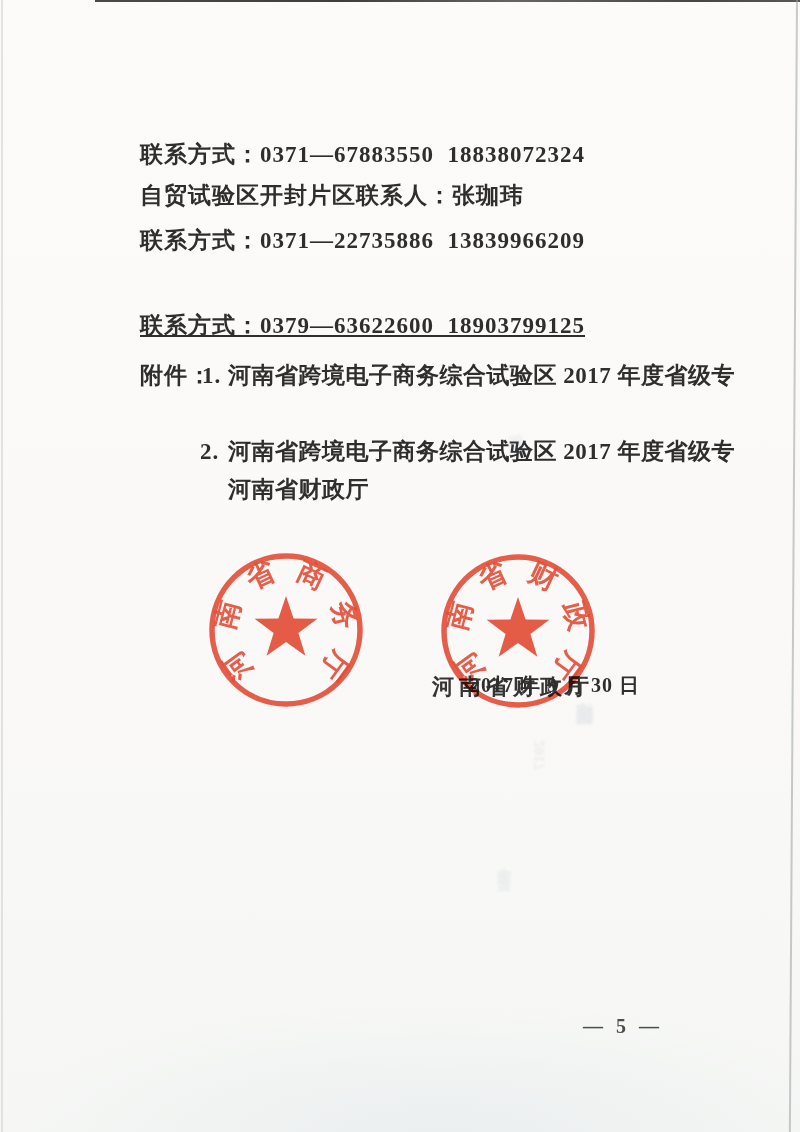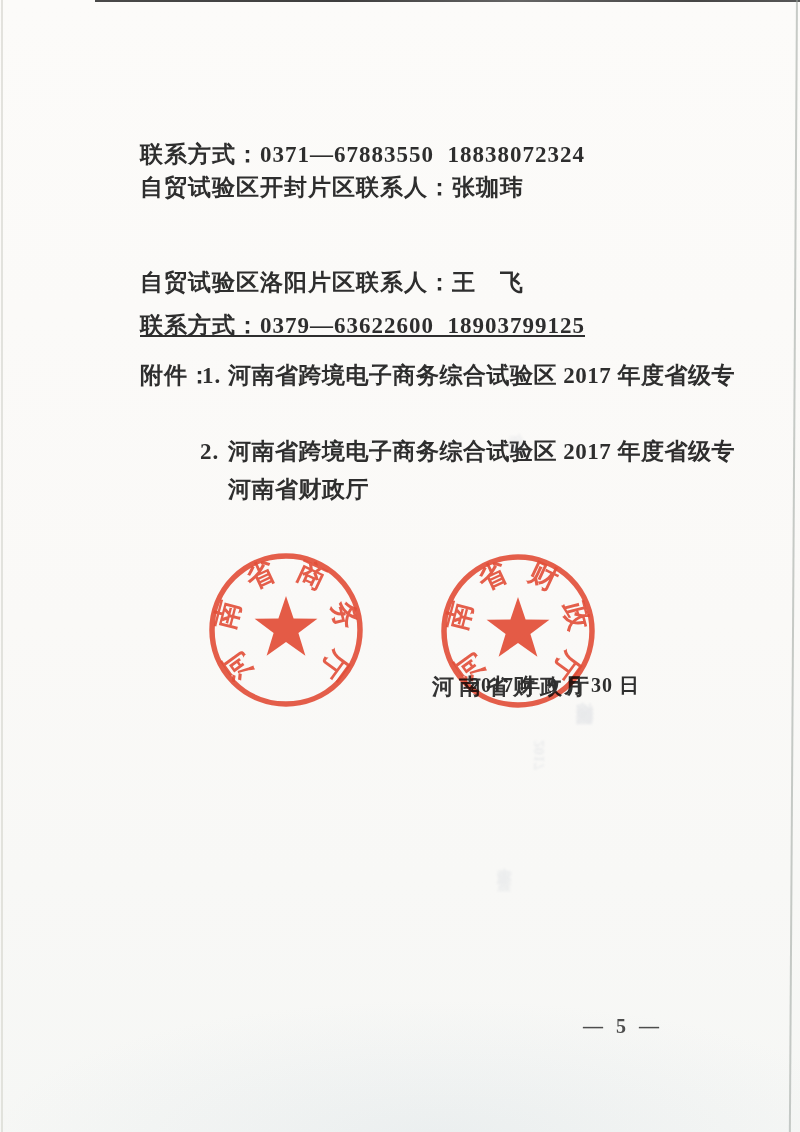--- a/index.html
+++ b/index.html
@@ -53,22 +53,22 @@
   <div class="right-edge"></div>
   <div class="left-edge"></div>
   <div class="bottom-tint"></div>
 
   <div class="ghost ghost-d">年度省级</div>
   <div class="ghost ghost-a">综合试验区</div>
   <div class="ghost ghost-b">2017</div>
   <div class="ghost ghost-c">专项资金</div>
 
   <div class="textline" style="left:140px; top:142px;">联系方式：0371—67883550  18838072324</div>
-  <div class="textline" style="left:140px; top:175px;">自贸试验区开封片区联系人：张珈玮</div>
-  <div class="textline" style="left:140px; top:270px;">自贸试验区洛阳片区联系人：王　飞</div>
+  <div class="textline" style="left:140px; top:183px;">自贸试验区开封片区联系人：张珈玮</div>
+  <div class="textline" style="left:140px; top:228px;">联系方式：0371—22735886  13839966209</div>
   <div class="textline" style="left:140px; top:313px;text-decoration:underline;">联系方式：0379—63622600  18903799125</div>
 
   <div class="textline" style="left:140px; top:363px;">附件：</div>
   <div class="textline" style="left:202px; top:363px;">1.</div>
   <div class="textline att-text" style="left:228px; top:363px;">河南省跨境电子商务综合试验区 2017 年度省级专</div>
   <div class="textline" style="left:200px; top:439px;">2.</div>
   <div class="textline att-text" style="left:228px; top:439px;">河南省跨境电子商务综合试验区 2017 年度省级专</div>
   <div class="textline att-text" style="left:228px; top:477px;">河南省财政厅</div>
 
   <div class="textline sig" style="left:432px; top:635px;margin-top:40px;">河南省财政厅</div>

